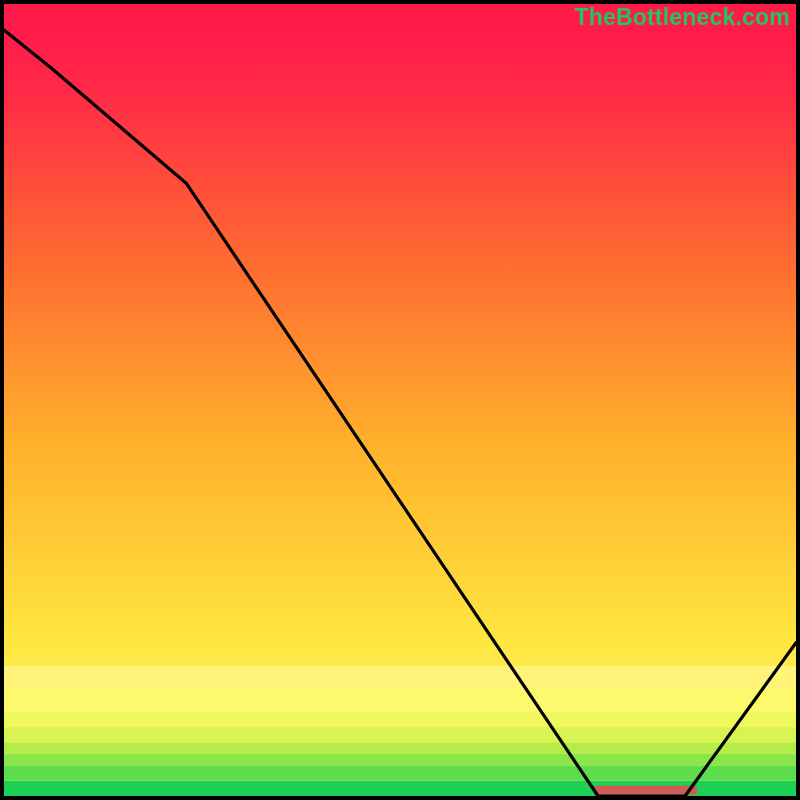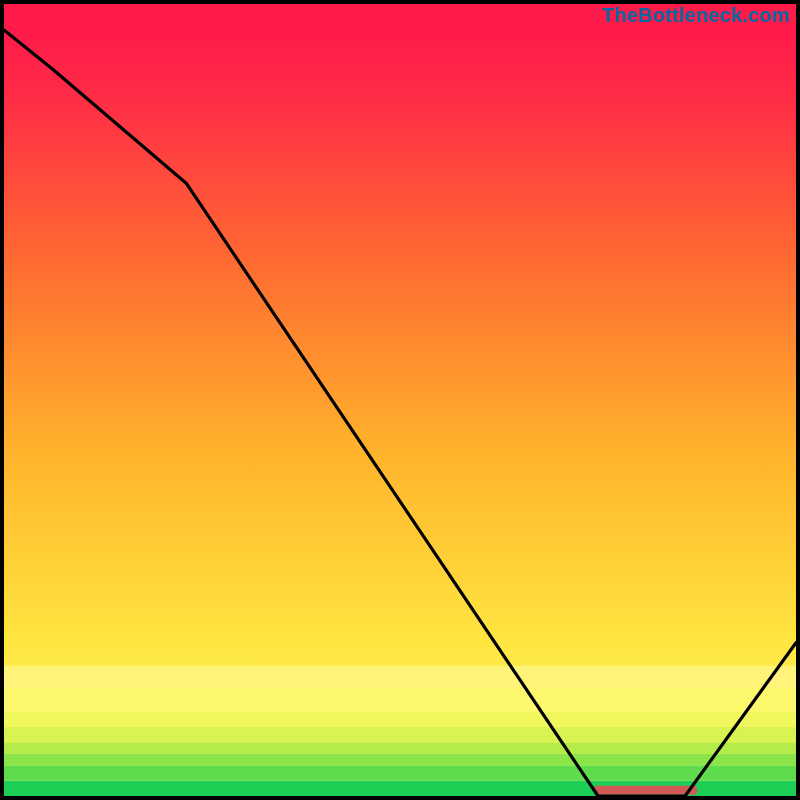--- a/index.html
+++ b/index.html
@@ -16,23 +16,23 @@
     width: 800px;
     height: 800px;
   }
   svg {
     display: block;
   }
   .watermark {
     position: absolute;
     top: 4px;
     right: 10px;
-    font-size: 20px;
+    font-size: 23px;
     font-weight: 600;
-    color: #0369a1;
+    color: #22c55e;
     letter-spacing: 0.2px;
     user-select: none;
   }
 </style>
 </head>
 <body>
 
 <div class="chart-wrap">
   <svg id="chart-svg" width="800" height="800" viewBox="0 0 800 800">
       <rect x="0" y="0" width="800" height="800" fill="#000"></rect>

